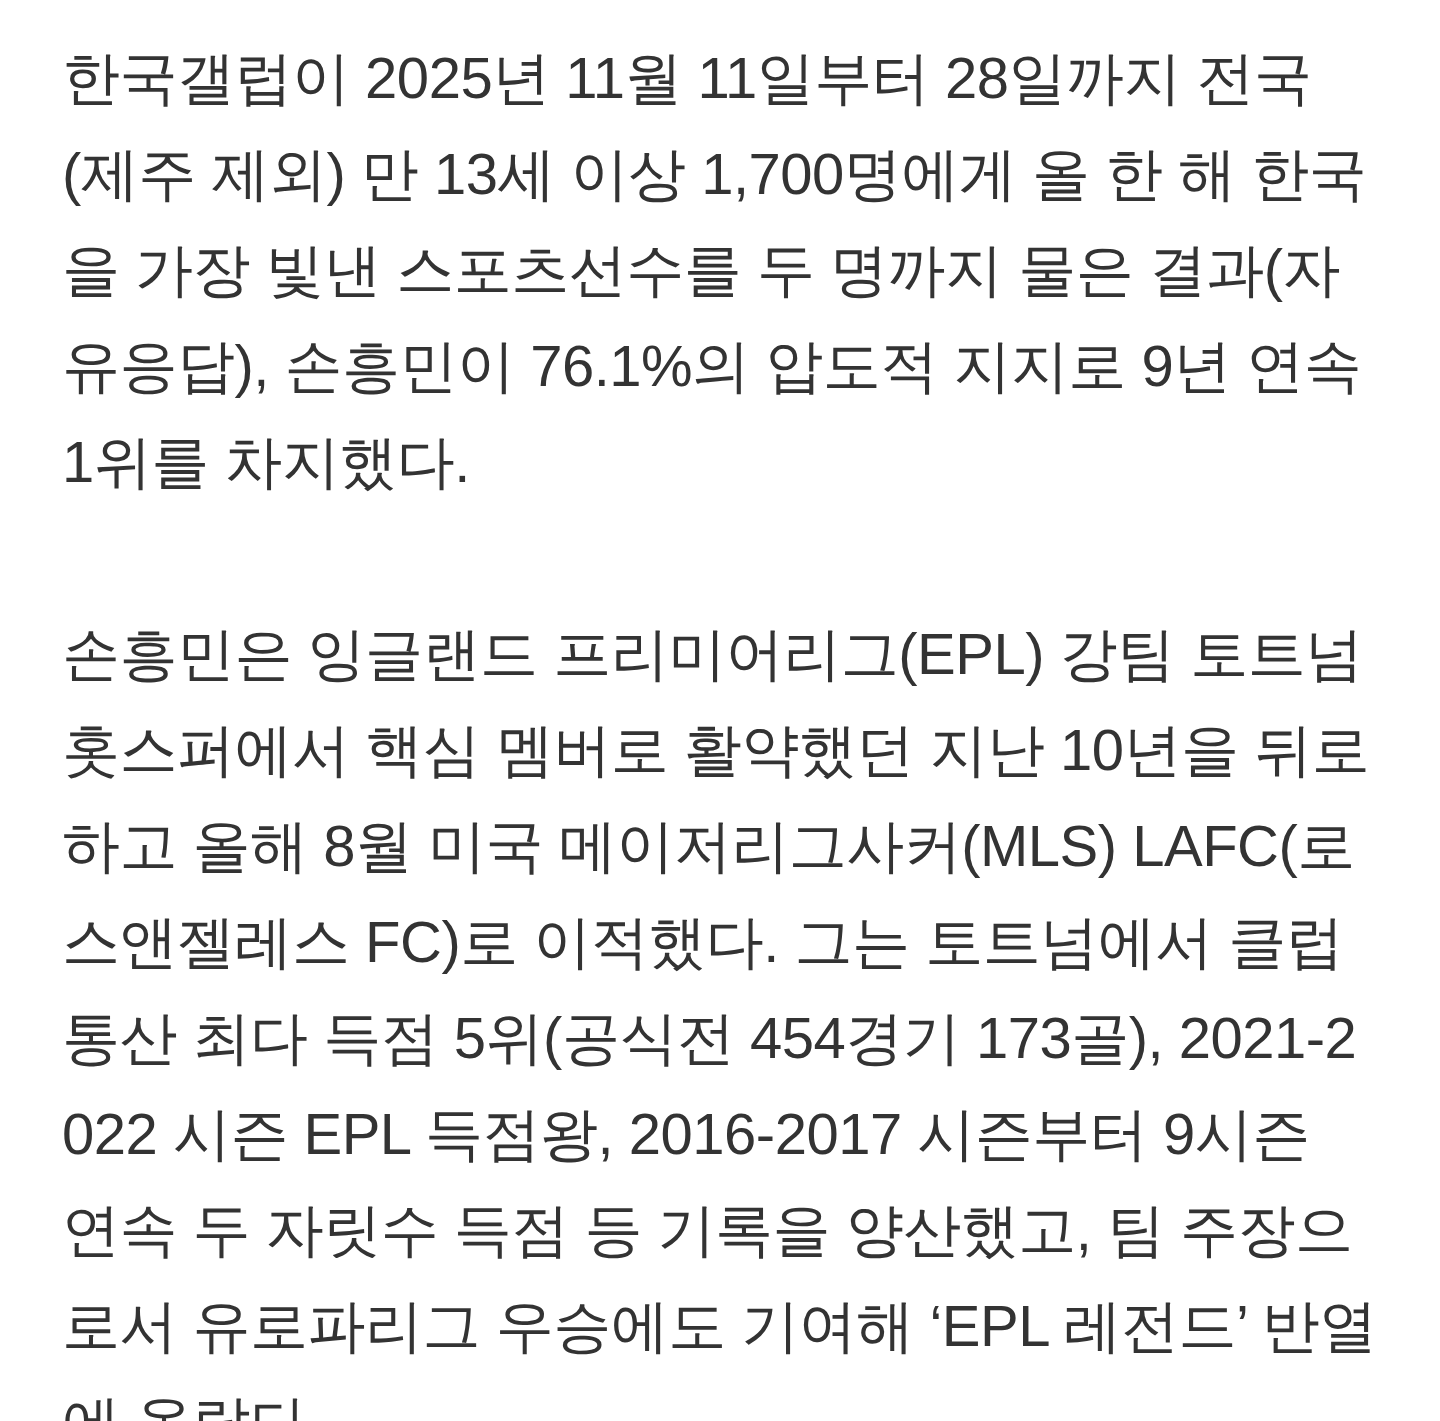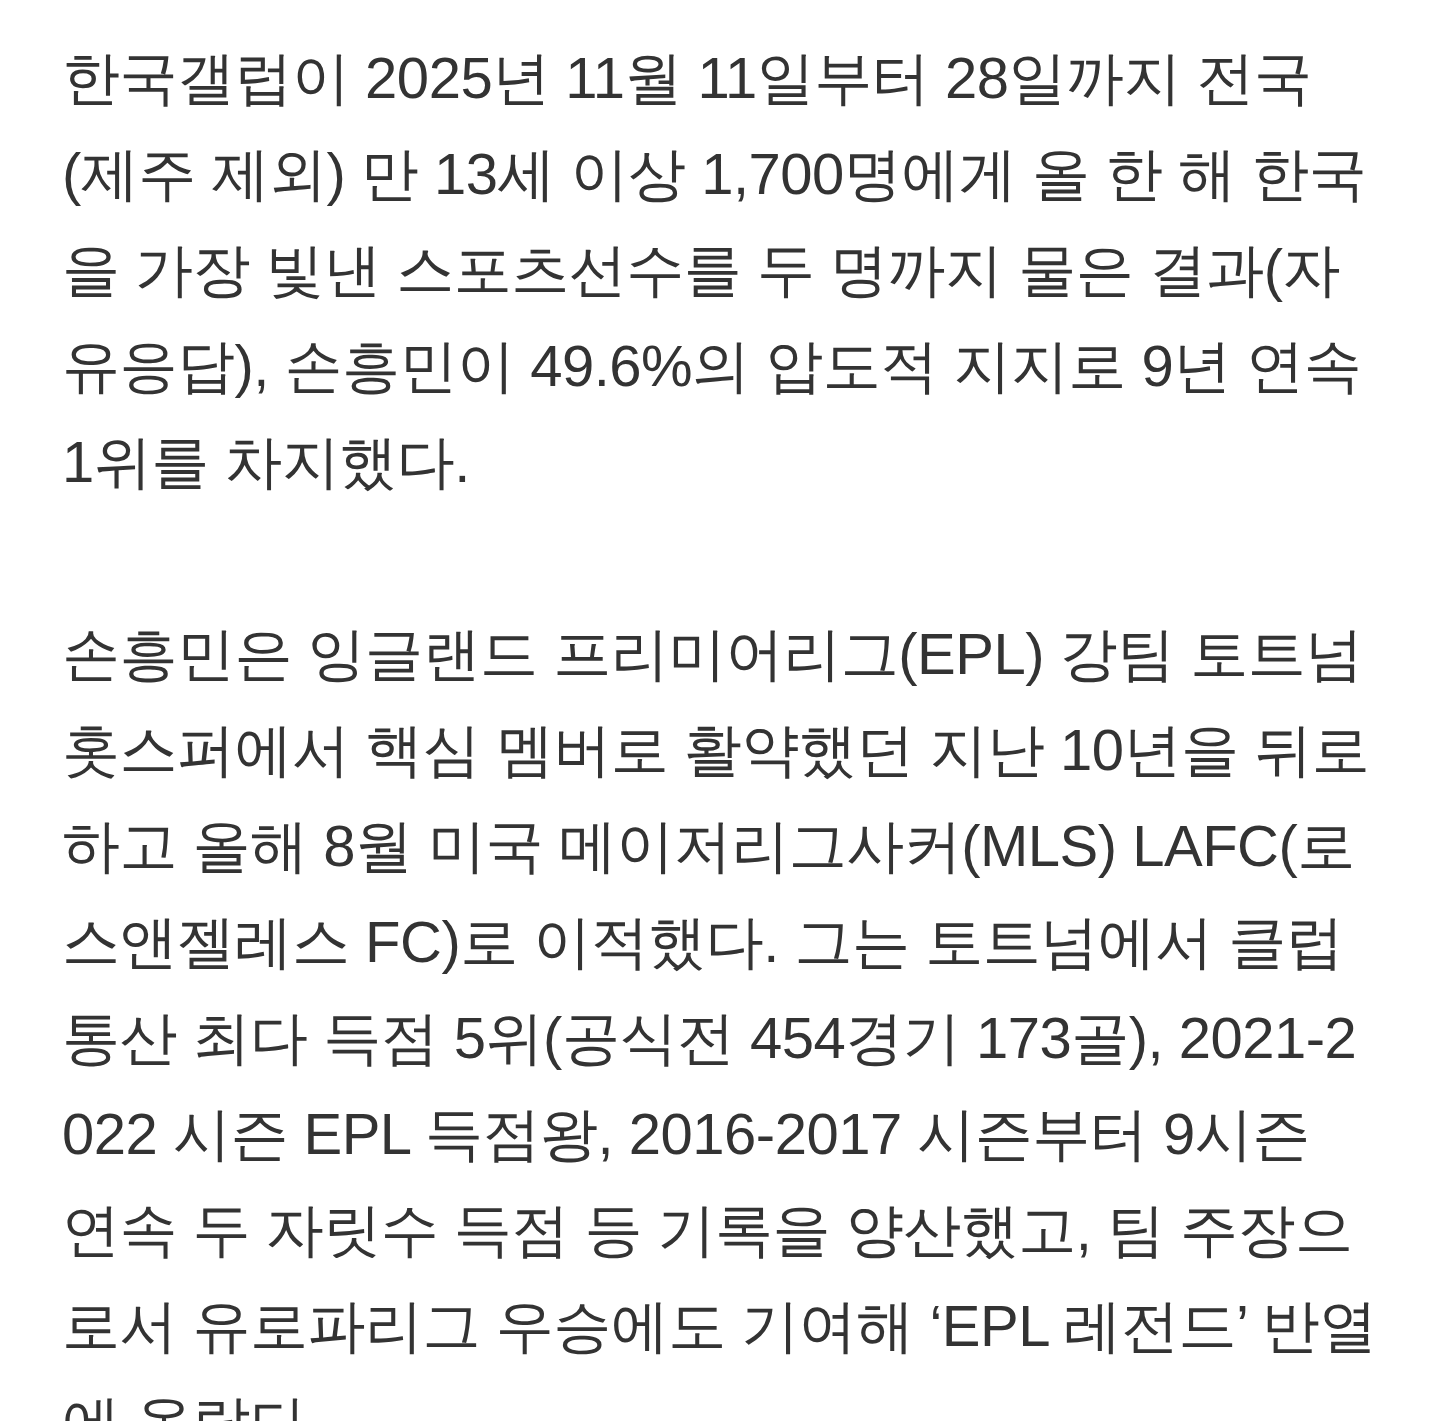--- a/index.html
+++ b/index.html
@@ -28,15 +28,15 @@
     text-align: left;
   }
   .article-paragraph:last-child {
     margin-bottom: 0;
   }
 </style>
 </head>
 <body>
 
 <div class="article-body">
-  <p class="article-paragraph">한국갤럽이 2025년 11월 11일부터 28일까지 전국(제주 제외) 만 13세 이상 1,700명에게 올 한 해 한국을 가장 빛낸 스포츠선수를 두 명까지 물은 결과(자유응답), 손흥민이 49.6%의 압도적 지지로 9년 연속 1위를 차지했다.</p>
+  <p class="article-paragraph">한국갤럽이 2025년 11월 11일부터 28일까지 전국(제주 제외) 만 13세 이상 1,700명에게 올 한 해 한국을 가장 빛낸 스포츠선수를 두 명까지 물은 결과(자유응답), 손흥민이 76.1%의 압도적 지지로 9년 연속 1위를 차지했다.</p>
   <p class="article-paragraph">손흥민은 잉글랜드 프리미어리그(EPL) 강팀 토트넘 홋스퍼에서 핵심 멤버로 활약했던 지난 10년을 뒤로하고 올해 8월 미국 메이저리그사커(MLS) LAFC(로스앤젤레스 FC)로 이적했다. 그는 토트넘에서 클럽 통산 최다 득점 5위(공식전 454경기 173골), 2021-2022 시즌 EPL 득점왕, 2016-2017 시즌부터 9시즌 연속 두 자릿수 득점 등 기록을 양산했고, 팀 주장으로서 유로파리그 우승에도 기여해 ‘EPL 레전드’ 반열에 올랐다.</p>
 </div>
 
 </body></html>

